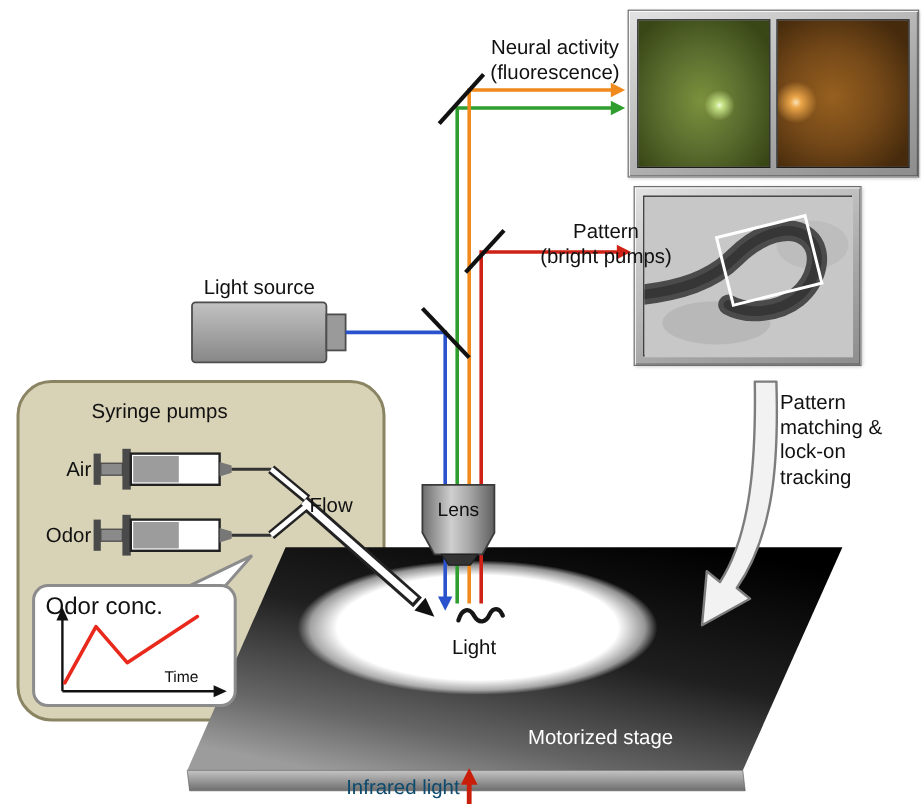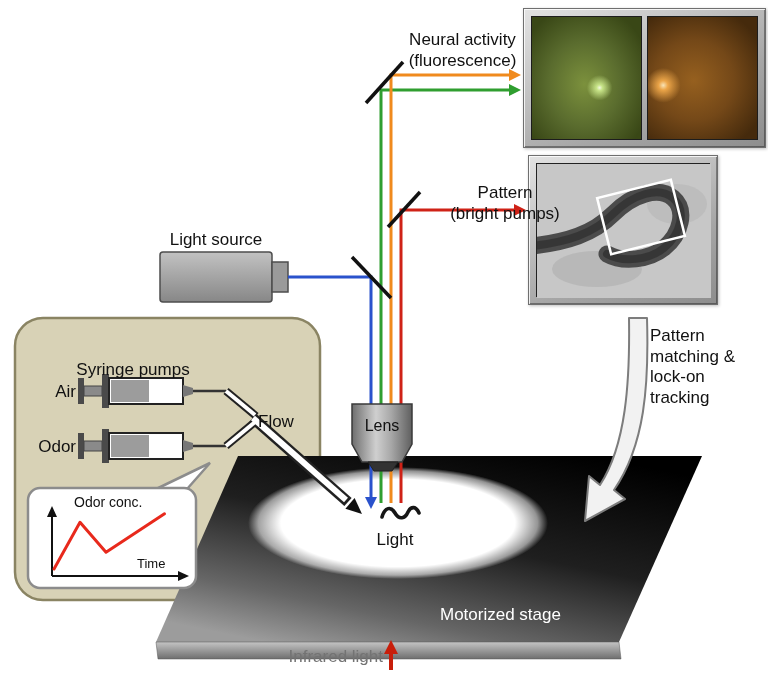--- a/index.html
+++ b/index.html
@@ -2,24 +2,24 @@
 <html><head>
 <meta charset="utf-8">
 <style>
   html,body{margin:0;padding:0;background:#fff;}
   #canvas{position:relative;width:768px;height:673px;background:#ffffff;overflow:hidden;
           font-family:"Liberation Sans",sans-serif;}
   #diagram{position:absolute;left:0;top:0;z-index:1;}
   .lbl{position:absolute;z-index:5;color:#111;font-size:17px;line-height:1.22;}
   .center{text-align:center;}
   .right{text-align:right;}
-  .small{font-size:14px;margin-left:36px;}
+  .small{font-size:20px;}
   .tiny{font-size:13px;}
   .white{color:#ffffff;}
-  .maroon{color:#737373;}
+  .maroon{color:#0c4a6e;}
   .frame{position:absolute;z-index:4;box-sizing:border-box;padding:7px;
          background:linear-gradient(155deg,#e3e3e3 0%,#a6a6a6 65%,#8d8d8d 100%);
          border:1px solid #6f6f6f;
          box-shadow:inset 1px 1px 0 rgba(255,255,255,.8), inset -1px -1px 0 rgba(0,0,0,.35), 1px 1px 3px rgba(0,0,0,.25);}
   #fluor-frame{left:523px;top:8px;width:243px;height:140px;}
   #fluor-inner{display:flex;gap:5px;height:100%;}
   .fluo{flex:1;border:1px solid #1d1d1d;}
   #fluo-green{background:
      radial-gradient(circle at 62% 58%, rgba(250,255,235,.95) 0%, rgba(215,245,150,.85) 3%, rgba(160,200,80,0) 13%),
      radial-gradient(ellipse at 48% 55%, #7c913d 0%, #5a6c2e 45%, #394716 85%);}
@@ -177,21 +177,21 @@
 
   <div class="lbl center" style="left:440px;top:183px;width:130px;">
     <div>Pattern</div>
     <div>(bright pumps)</div>
   </div>
 
   <div class="lbl" style="left:650px;top:326px;width:114px;">Pattern matching &amp; lock-on tracking</div>
 
   <div class="lbl center" style="left:150px;top:230px;width:132px;">Light source</div>
 
-  <div class="lbl center" style="left:33px;top:333px;width:200px;margin-top:27px;">Syringe pumps</div>
+  <div class="lbl center" style="left:33px;top:333px;width:200px;">Syringe pumps</div>
 
   <div class="lbl right" style="left:26px;top:382px;width:50px;">Air</div>
 
   <div class="lbl right" style="left:18px;top:437px;width:58px;">Odor</div>
 
   <div class="lbl" style="left:258px;top:412px;width:60px;">Flow</div>
 
   <div class="lbl small" style="left:38px;top:494px;width:100px;">Odor conc.</div>
 
   <div class="lbl tiny" style="left:137px;top:556px;width:44px;">Time</div>

